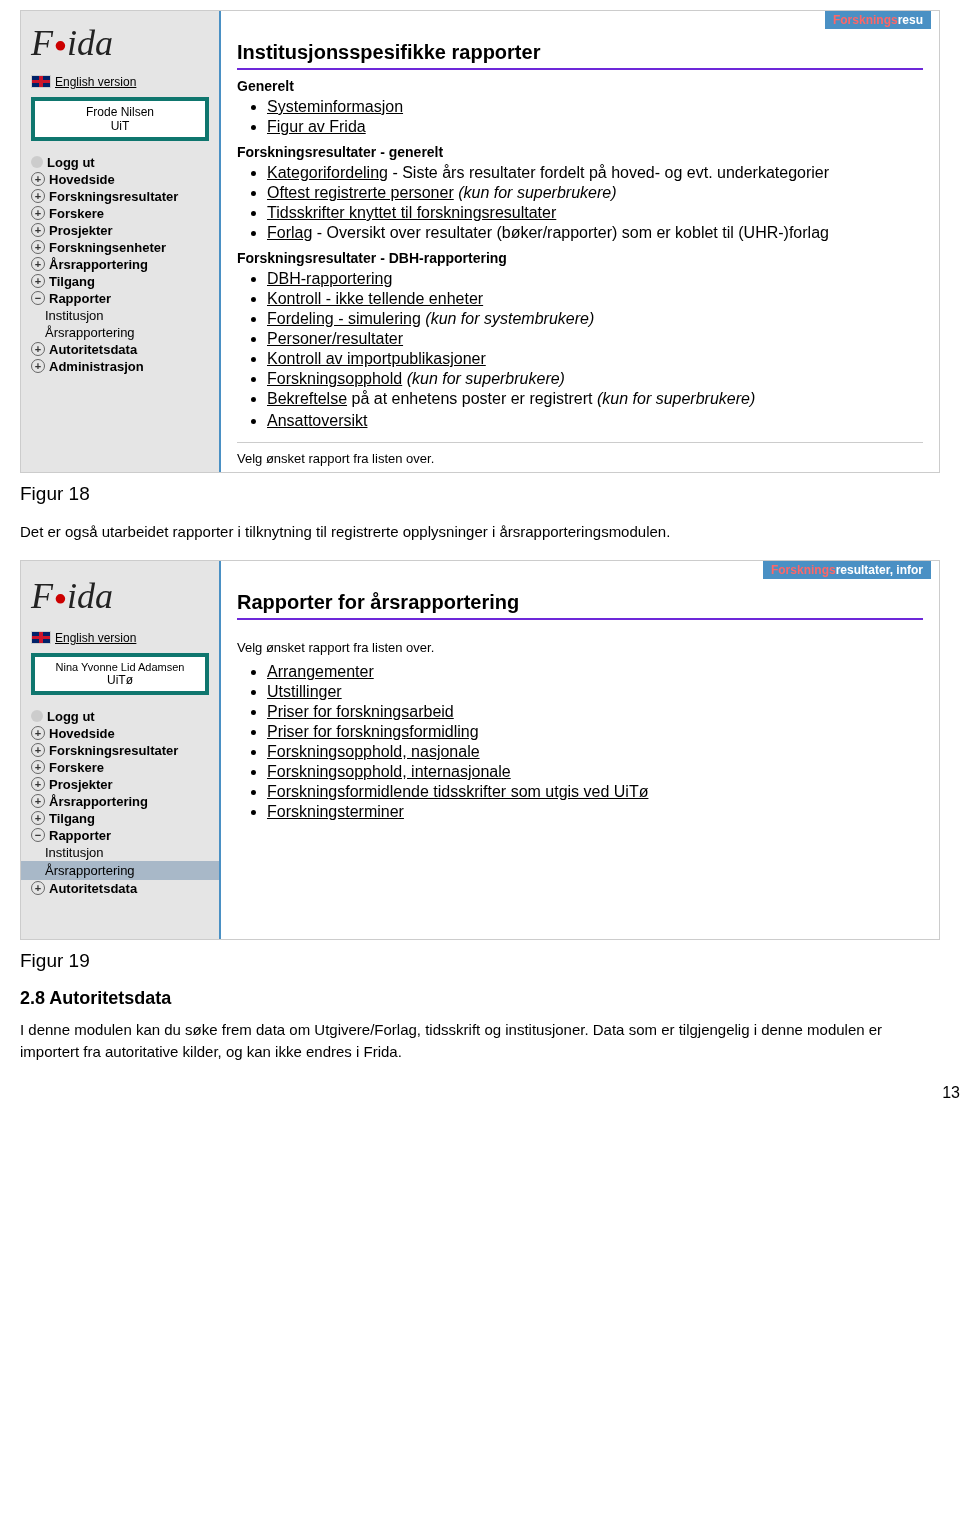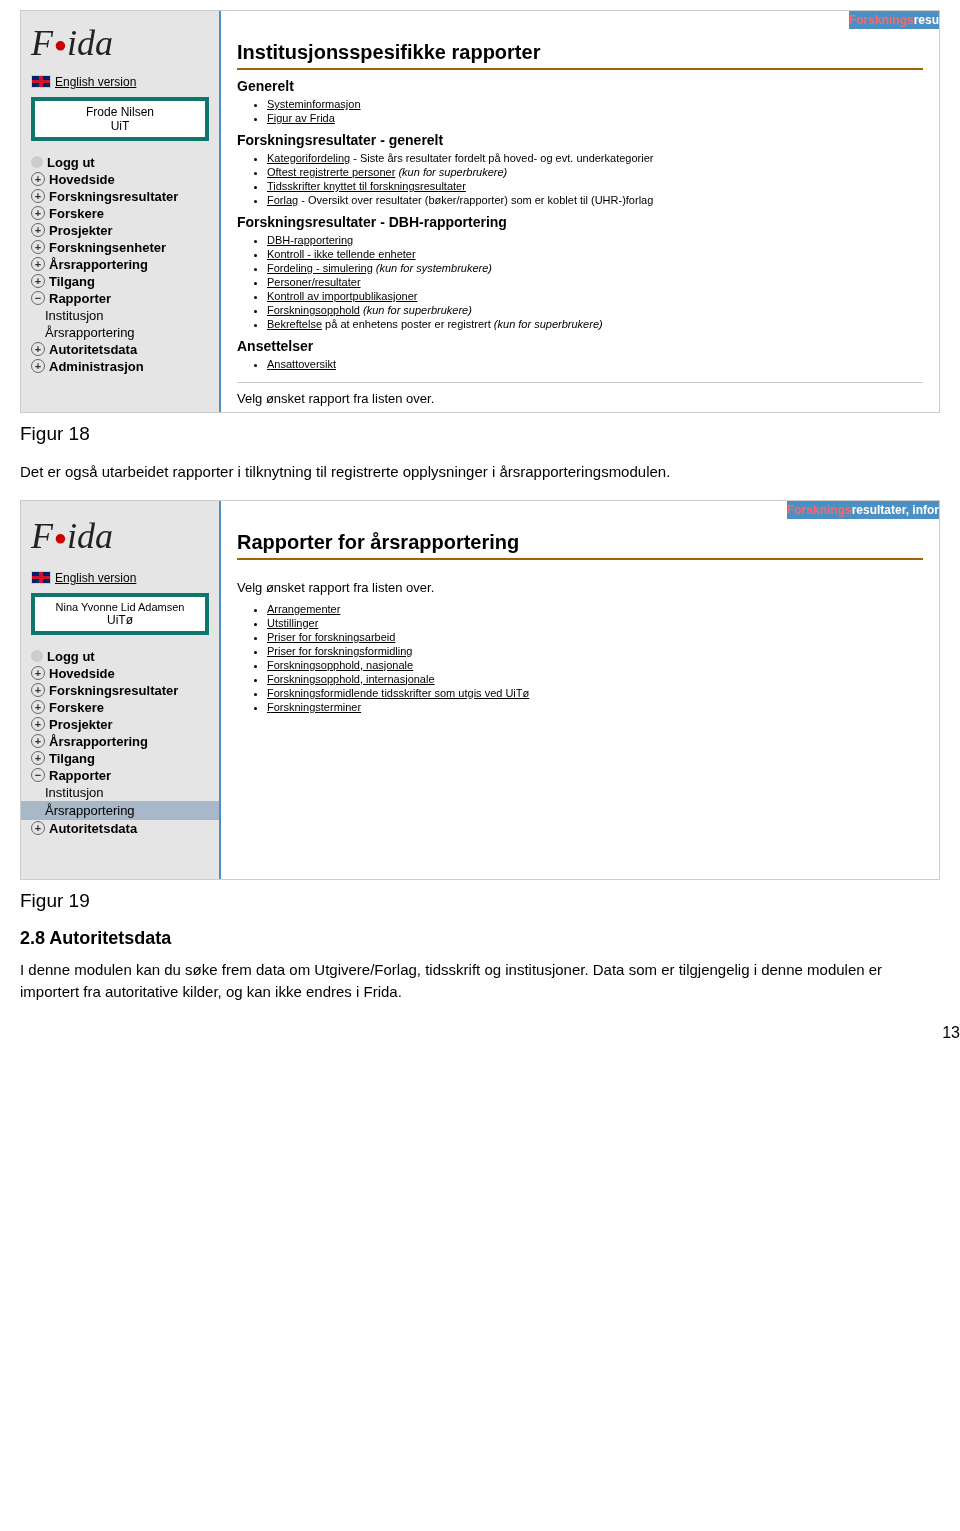--- a/index.html
+++ b/index.html
@@ -120,52 +120,52 @@
     
     .main-content {
       flex: 1;
       padding: 6px 16px;
       position: relative;
     }
 
     .page-header-bar {
       position: absolute;
       top: 0;
-      right: 0;
+      right: 8px;
       background: #4a90c4;
       color: #fff;
-      padding: 2px 0;
+      padding: 2px 8px;
       font-size: 12px;
       font-weight: bold;
     }
     .page-header-bar .frida-red { color: #ff4444; }
 
     .page-title {
       font-size: 20px;
       font-weight: bold;
-      border-bottom: 2px solid #a16207;
+      border-bottom: 2px solid #6d28d9;
       padding-bottom: 4px;
       margin-bottom: 8px;
       margin-top: 24px;
     }
 
     .section-title {
       font-size: 14px;
       font-weight: bold;
       margin: 8px 0 4px 0;
     }
 
     .content-list {
       list-style: disc;
       margin-left: 30px;
       margin-bottom: 4px;
     }
     .content-list li {
       margin: 2px 0;
-      font-size: 11px;
+      font-size: 16px;
     }
     .content-list li a, .link-text {
       color: #000;
       text-decoration: underline;
       cursor: pointer;
     }
     .italic-note {
       font-style: italic;
     }
 
@@ -295,21 +295,20 @@
     <ul class="content-list">
       <li><span class="link-text">DBH-rapportering</span></li>
       <li><span class="link-text">Kontroll - ikke tellende enheter</span></li>
       <li><span class="link-text">Fordeling - simulering</span> <span class="italic-note">(kun for systembrukere)</span></li>
       <li><span class="link-text">Personer/resultater</span></li>
       <li><span class="link-text">Kontroll av importpublikasjoner</span></li>
       <li><span class="link-text">Forskningsopphold</span> <span class="italic-note">(kun for superbrukere)</span></li>
       <li><span class="link-text">Bekreftelse</span> på at enhetens poster er registrert <span class="italic-note">(kun for superbrukere)</span></li>
     </ul>
 
-    <div class="section-title">Ansettelser</div>
     <ul class="content-list">
       <li><span class="link-text">Ansattoversikt</span></li>
     </ul>
 
     <div class="velg-text">Velg ønsket rapport fra listen over.</div>
   </div>
 </div>
 
 <div class="figure-caption">Figur 18</div>
 

